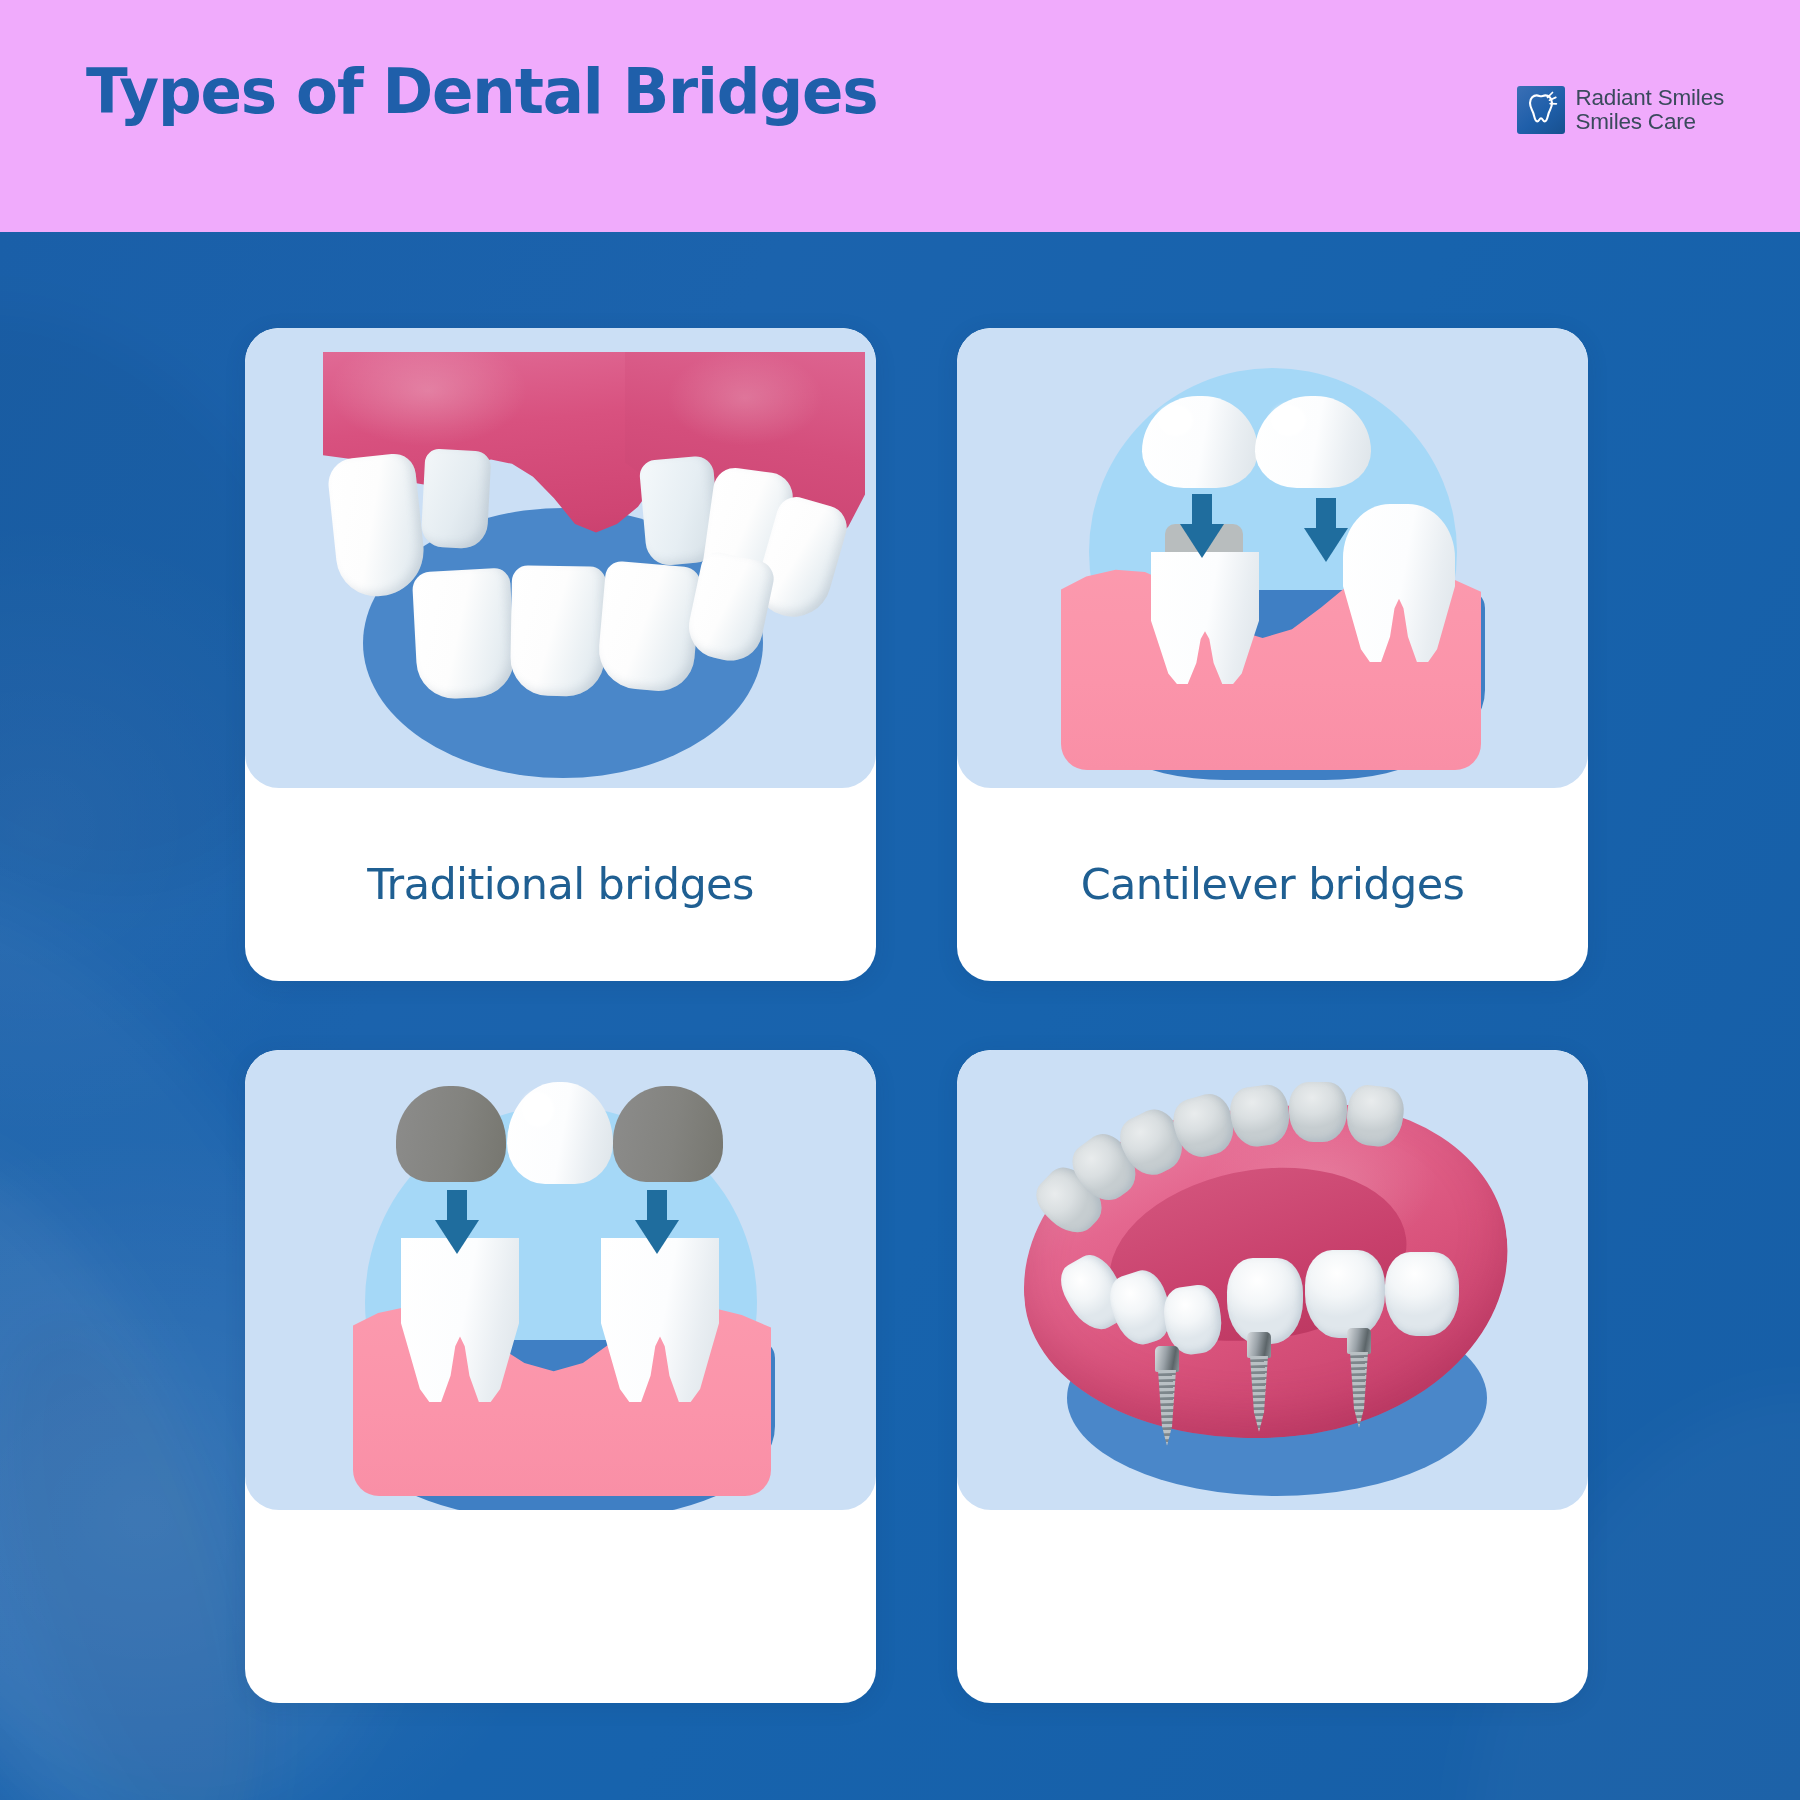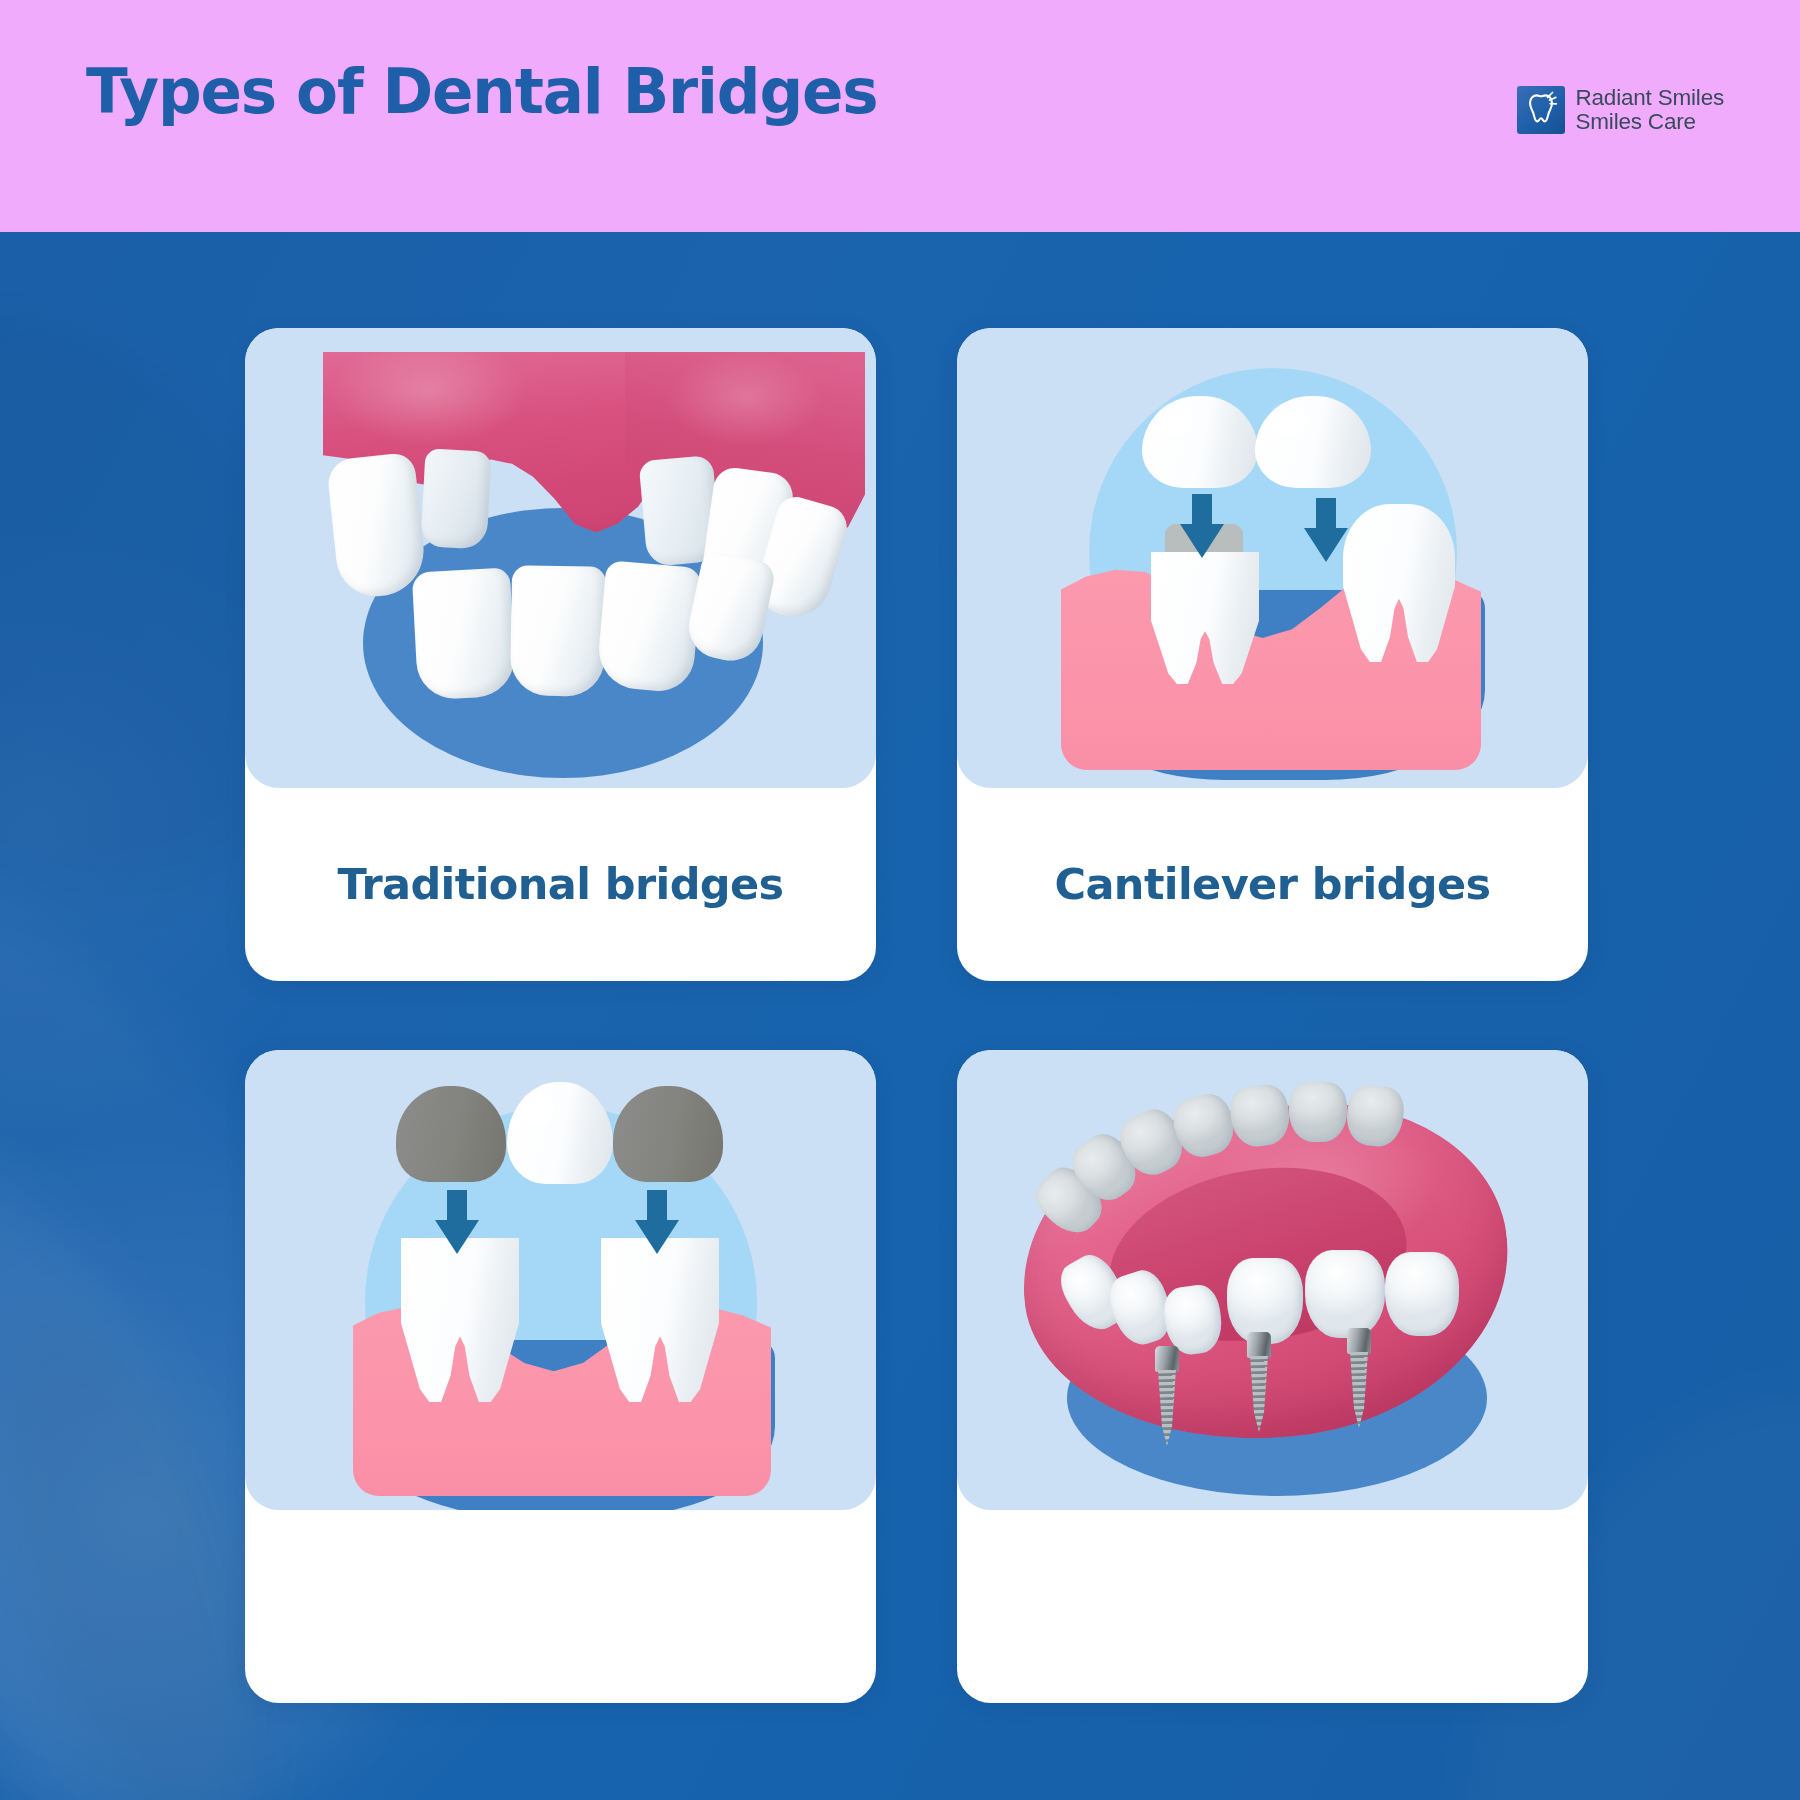--- a/index.html
+++ b/index.html
@@ -133,21 +133,21 @@
     justify-content: center;
     text-align: center;
     padding: 0 24px;
     box-sizing: border-box;
   }
   .caption span {
     font-size: 43px;
     line-height: 1.24;
     color: #1f5f92;
     font-family: "DejaVu Sans", sans-serif;
-    font-weight: 700;
+    font-weight: 400;
     letter-spacing: -0.6px;
   }
 
   
   .ill { position: absolute; left: 0; top: 0; width: 631px; height: 460px; }
 
   
   .trad-shadow {
     position: absolute;
     left: 118px; top: 180px;

